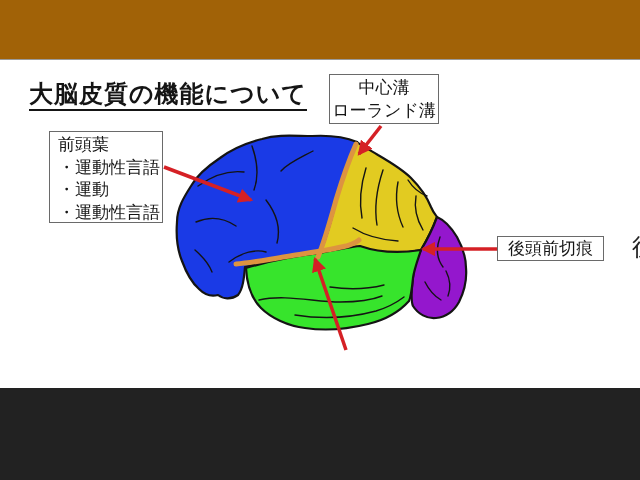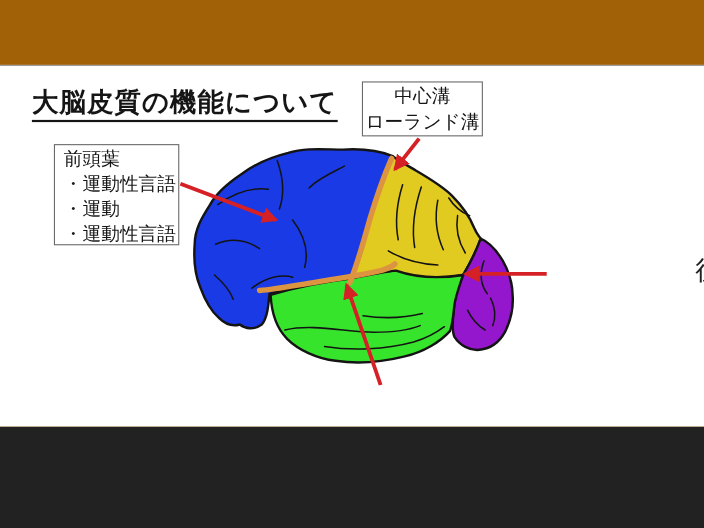--- a/index.html
+++ b/index.html
@@ -113,17 +113,20 @@
     <span>・運動性言語</span>
     <span>・運動</span>
     <span>・運動性言語</span>
   </div>
 
   <div class="label-box box-central">
     <span>中心溝</span>
     <span>ローランド溝</span>
   </div>
 
+  <div class="label-box box-preoccipital">
+    <span>後頭前切痕</span>
+  </div>
 
 
   <div class="edge-fragment">後</div>
 
 </div>
 
 </body></html>

